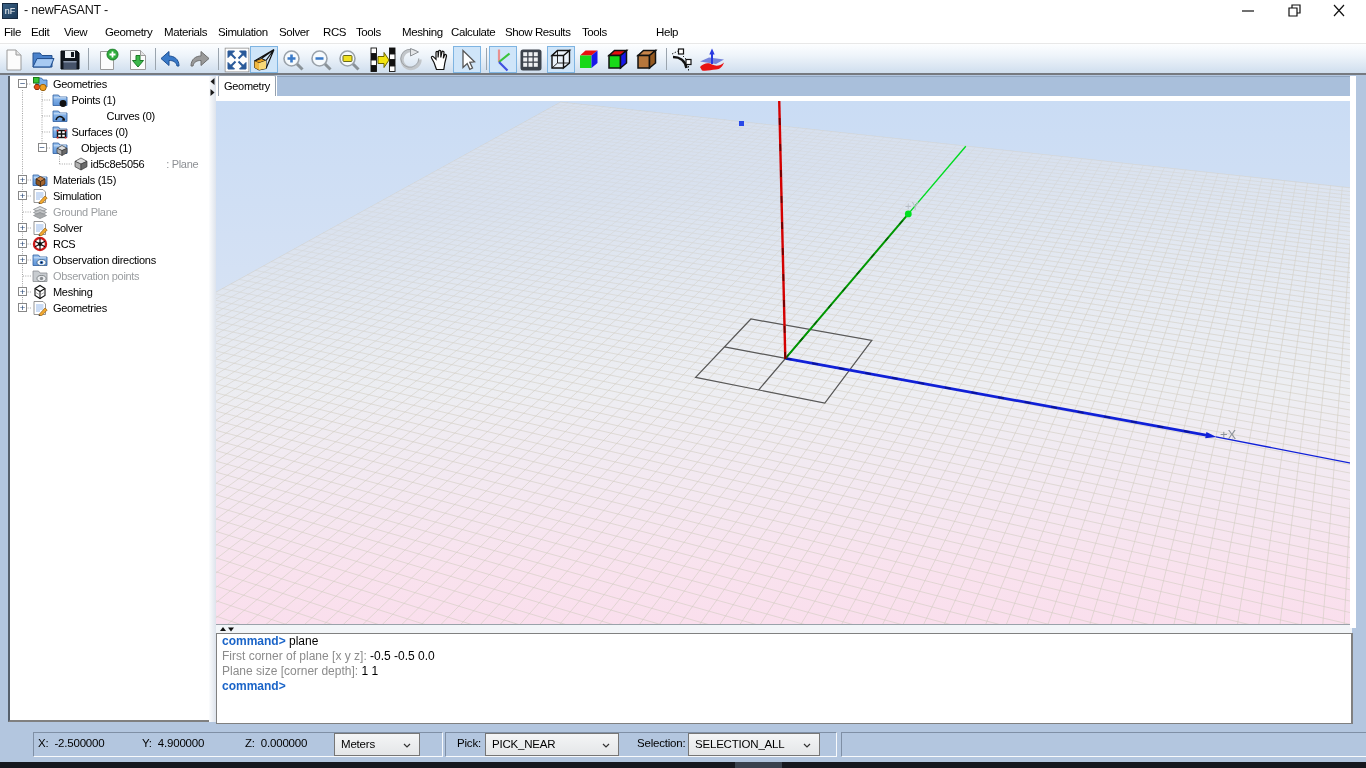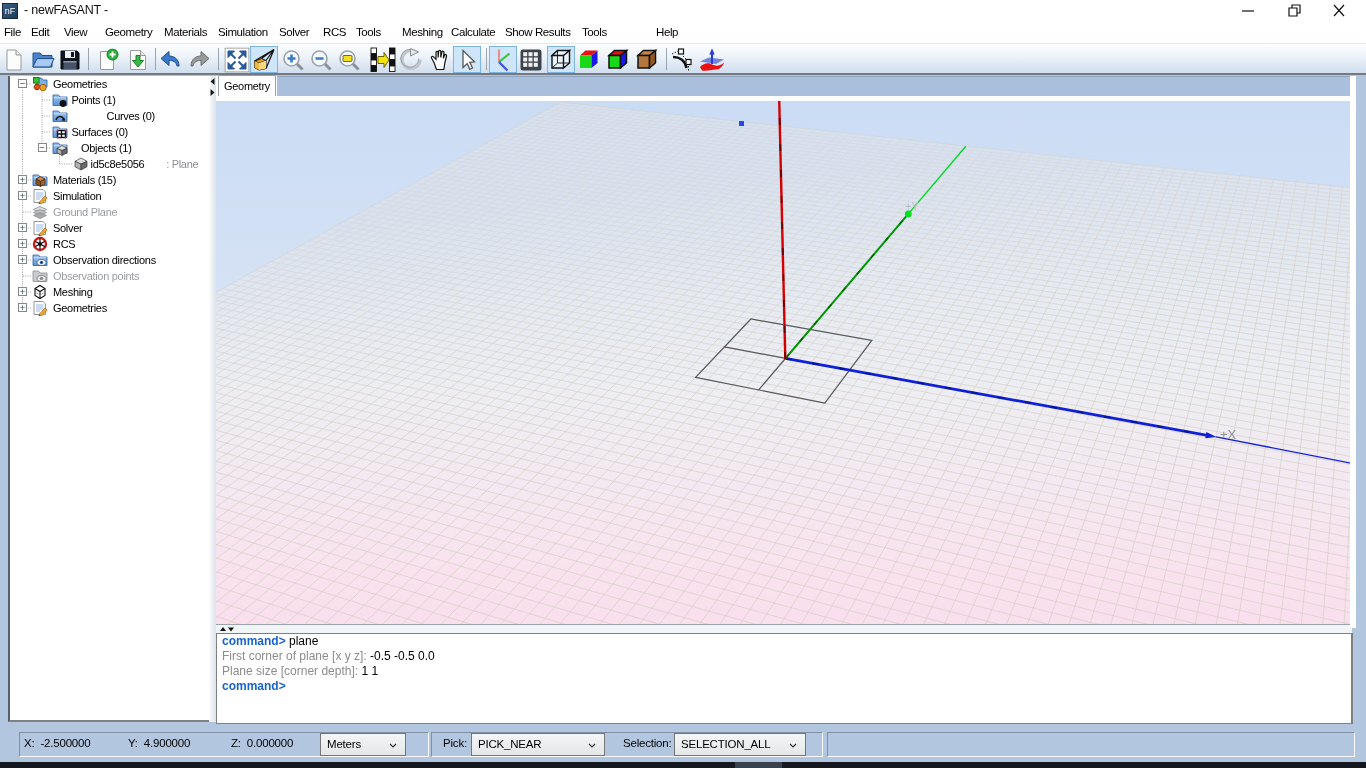--- a/index.html
+++ b/index.html
@@ -25,21 +25,21 @@
 .tabbar{position:absolute;left:0;top:1px;width:1134px;height:20px;background:#a9bfdb;border-top:1px solid #8fa4be;}.tabwhite{position:absolute;left:0;top:1px;width:61px;height:20px;background:#fff;}
 .tab{position:absolute;left:2px;top:0px;width:58px;height:21px;background:#fff;border:1px solid #95a0ad;border-bottom:none;border-radius:2px 2px 0 0;font-size:11px;letter-spacing:-0.3px;color:#000;text-align:center;line-height:20px;}
 .whitestrip{position:absolute;left:0;top:21px;width:1136px;height:5px;background:#fff;}
 .canvas{position:absolute;left:0;top:26px;width:1136px;height:523px;}
 .canvbot{position:absolute;left:0;top:549px;width:1136px;height:1px;background:#9aa2aa;}
 .gripstrip{left:216px;top:625px;width:1136px;height:8px;background:#f2f5f8;}
 .console{left:216px;top:633px;width:1137px;height:91px;background:#fff;border:1px solid #808080;border-right:2px solid #808080;font-size:12px;white-space:nowrap;}
 .cline{position:absolute;left:5px;}
 .cmd{color:#1a64c8;font-weight:bold;}
 .cgray{color:#8c8c8c;}
-.statusbar{left:2px;top:726px;width:1100px;height:36px;background:#b3c6df;}
+.statusbar{left:16px;top:726px;width:1100px;height:36px;background:#b3c6df;}
 .sbox{position:absolute;top:6px;height:25px;border-top:1px solid #7f8fa5;border-left:1px solid #7f8fa5;border-bottom:1px solid #f8fafc;border-right:1px solid #f8fafc;}
 .sbtext{position:absolute;top:11px;font-size:11.5px;letter-spacing:-0.2px;color:#000;}
 .combo{position:absolute;top:7px;height:23px;background:linear-gradient(180deg,#f4f5f6,#e4e6e8);border:1px solid #767676;font-size:11.5px;letter-spacing:-0.2px;color:#000;padding:4px 0 0 6px;}
 .chev{position:absolute;top:9px;width:8px;height:5px;}
 .darkstrip{left:0;top:762px;width:1366px;height:6px;background:#16181f;}
 </style></head><body>
 <div class="abs titlebar"></div>
 <div class="abs appicon">nF</div>
 <div class="abs title">- newFASANT -</div>
 <svg class="abs" style="left:1239px;top:0;width:18px;height:22px">

